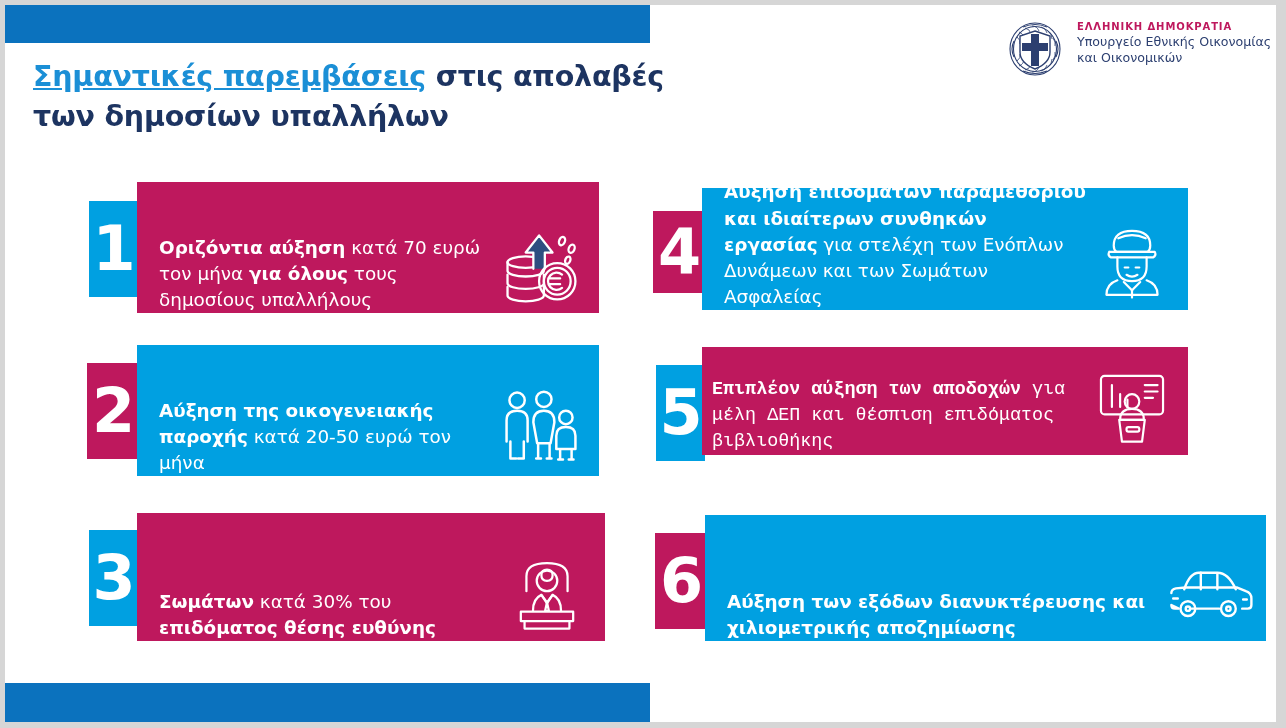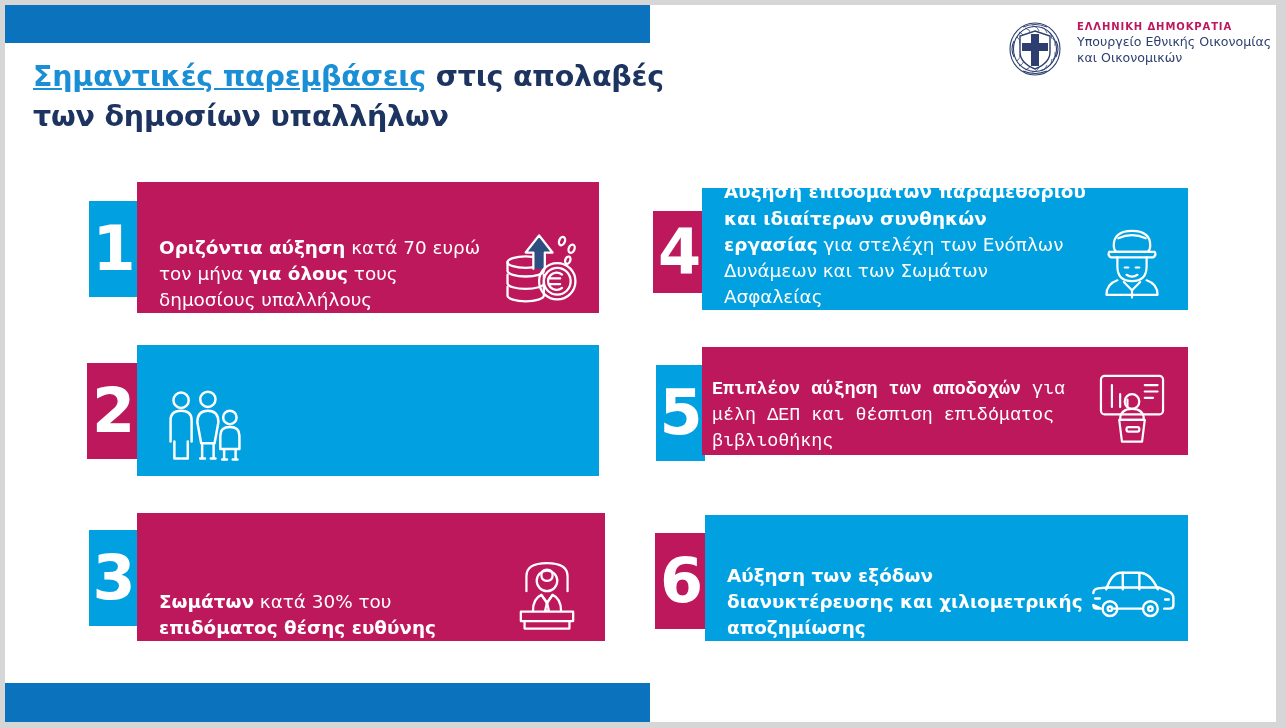--- a/index.html
+++ b/index.html
@@ -141,20 +141,21 @@
         <ellipse cx="78" cy="29" rx="3" ry="4.5" transform="rotate(22 78 29)"></ellipse>
         <ellipse cx="74" cy="41" rx="2.6" ry="4" transform="rotate(22 74 41)"></ellipse>
       </svg>
     </div>
   </div>
 
   <div class="badge navy" style="left:82px;top:358px;width:52px;height:96px;">
     <span>2</span>
   </div>
   <div class="card-body cyan" style="left:132px;top:340px;width:462px;height:131px;padding:0 12px 0 22px;">
+    <div class="card-text"><b>Αύξηση της οικογενειακής παροχής</b> κατά 20-50 ευρώ τον μήνα</div>
     <div class="card-icon">
       <svg viewBox="0 0 92 92" width="88" height="88" fill="none" stroke="#ffffff" stroke-width="2.6" stroke-linecap="round" stroke-linejoin="round">
         <circle cx="21" cy="17" r="8"></circle>
         <path d="M10 38 q0-10 11-10 t11 10 v22 M10 38 v22 M32 38 v22 M14 60 v18 M28 60 v18 M14 78 h6 M22 78 h6"></path>
         <circle cx="49" cy="16" r="8"></circle>
         <path d="M38 40 q0-12 11-12 t11 12 l-4 22 h-14 z M43 62 v16 M55 62 v16 M41 78 h5 M52 78 h5"></path>
         <circle cx="72" cy="35" r="7"></circle>
         <path d="M62 54 q0-9 10-9 t10 9 v14 h-20 z M66 68 v11 M78 68 v11 M64 79 h5 M75 79 h5"></path>
       </svg>
     </div>
@@ -213,21 +214,21 @@
         <path d="M33 60 q0-12 13-12 t13 12 z"></path>
         <path d="M32 60 h28 l-3 24 h-22 z"></path>
         <rect x="40" y="68" width="14" height="5" rx="2"></rect>
       </svg>
     </div>
   </div>
 
   <div class="badge navy" style="left:650px;top:528px;width:52px;height:96px;">
     <span>6</span>
   </div>
-  <div class="card-body cyan" style="left:700px;top:510px;width:483px;height:126px;padding:0 10px 0 22px;">
+  <div class="card-body cyan" style="left:700px;top:510px;width:561px;height:126px;padding:0 10px 0 22px;">
     <div class="card-text"><b>Αύξηση των εξόδων διανυκτέρευσης και χιλιομετρικής αποζημίωσης</b></div>
     <div class="card-icon">
       <svg viewBox="0 0 100 72" width="92" height="70" fill="none" stroke="#ffffff" stroke-width="2.6" stroke-linecap="round" stroke-linejoin="round">
         <path d="M22 32 q6-18 16-18 h20 q12 0 20 18"></path>
         <path d="M40 14 v18 M58 15 v17"></path>
         <path d="M8 36 q0-4 5-5 l10-1 h56 l10 4 q6 2 6 8 v7 q0 4-4 4 h-6 M30 53 h30 M16 53 h-4 q-4 0-4-4 z"></path>
         <circle cx="26" cy="53" r="8"></circle>
           <circle cx="26" cy="53" r="2.4"></circle>
         <circle cx="70" cy="53" r="8"></circle>
           <circle cx="70" cy="53" r="2.4"></circle>

